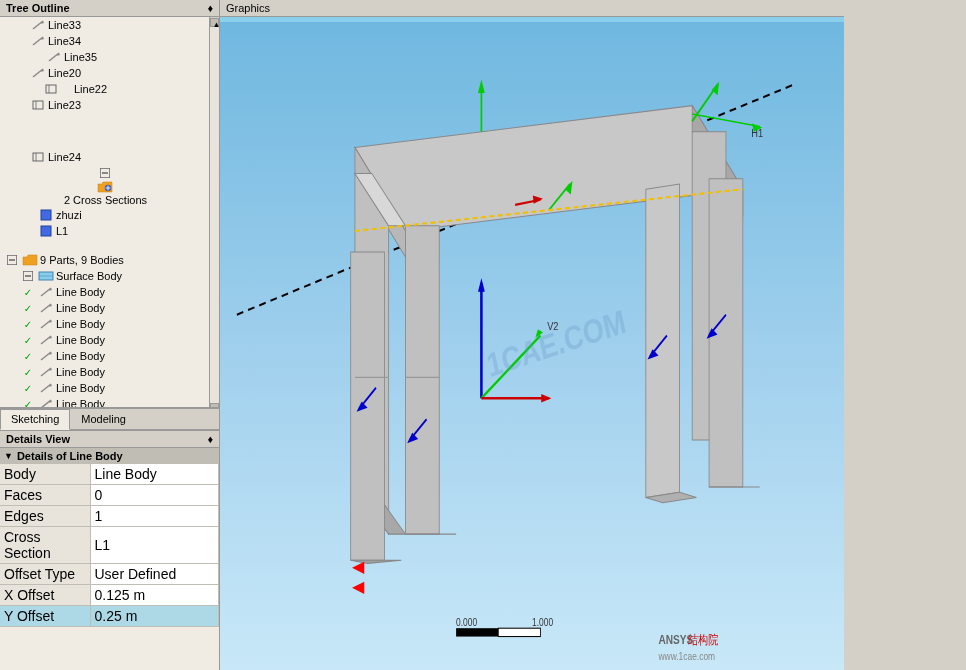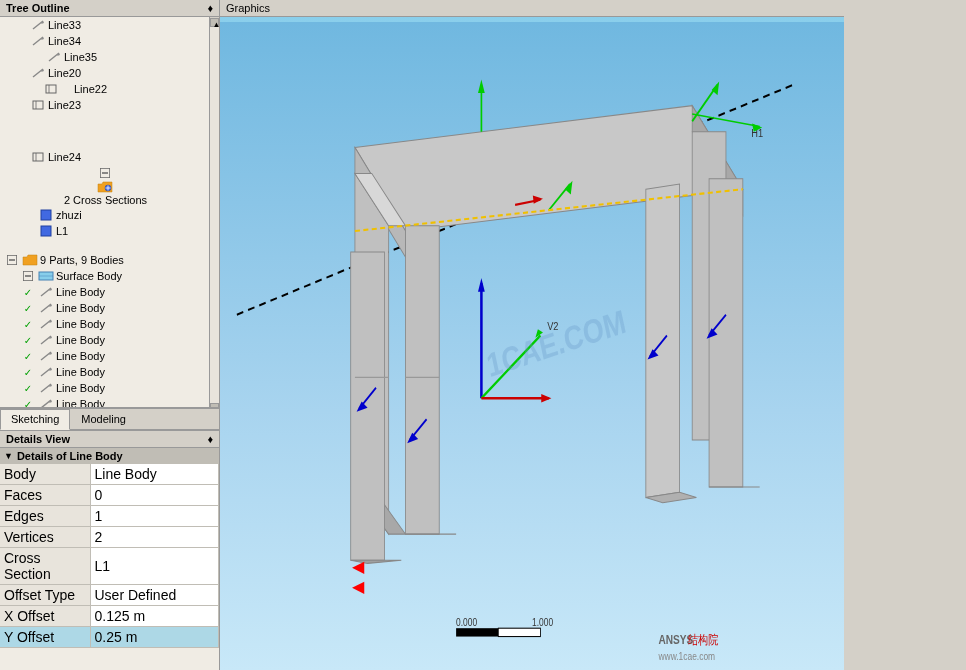--- a/index.html
+++ b/index.html
@@ -327,24 +327,20 @@
             <td>Body</td>
             <td>Line Body</td>
           </tr>
           <tr>
             <td>Faces</td>
             <td>0</td>
           </tr>
           <tr>
             <td>Edges</td>
             <td>1</td>
-          </tr>
-          <tr>
-            <td>Vertices</td>
-            <td>2</td>
           </tr>
           <tr>
             <td>Cross Section</td>
             <td>L1</td>
           </tr>
           <tr>
             <td>Offset Type</td>
             <td>User Defined</td>
           </tr>
           <tr>

